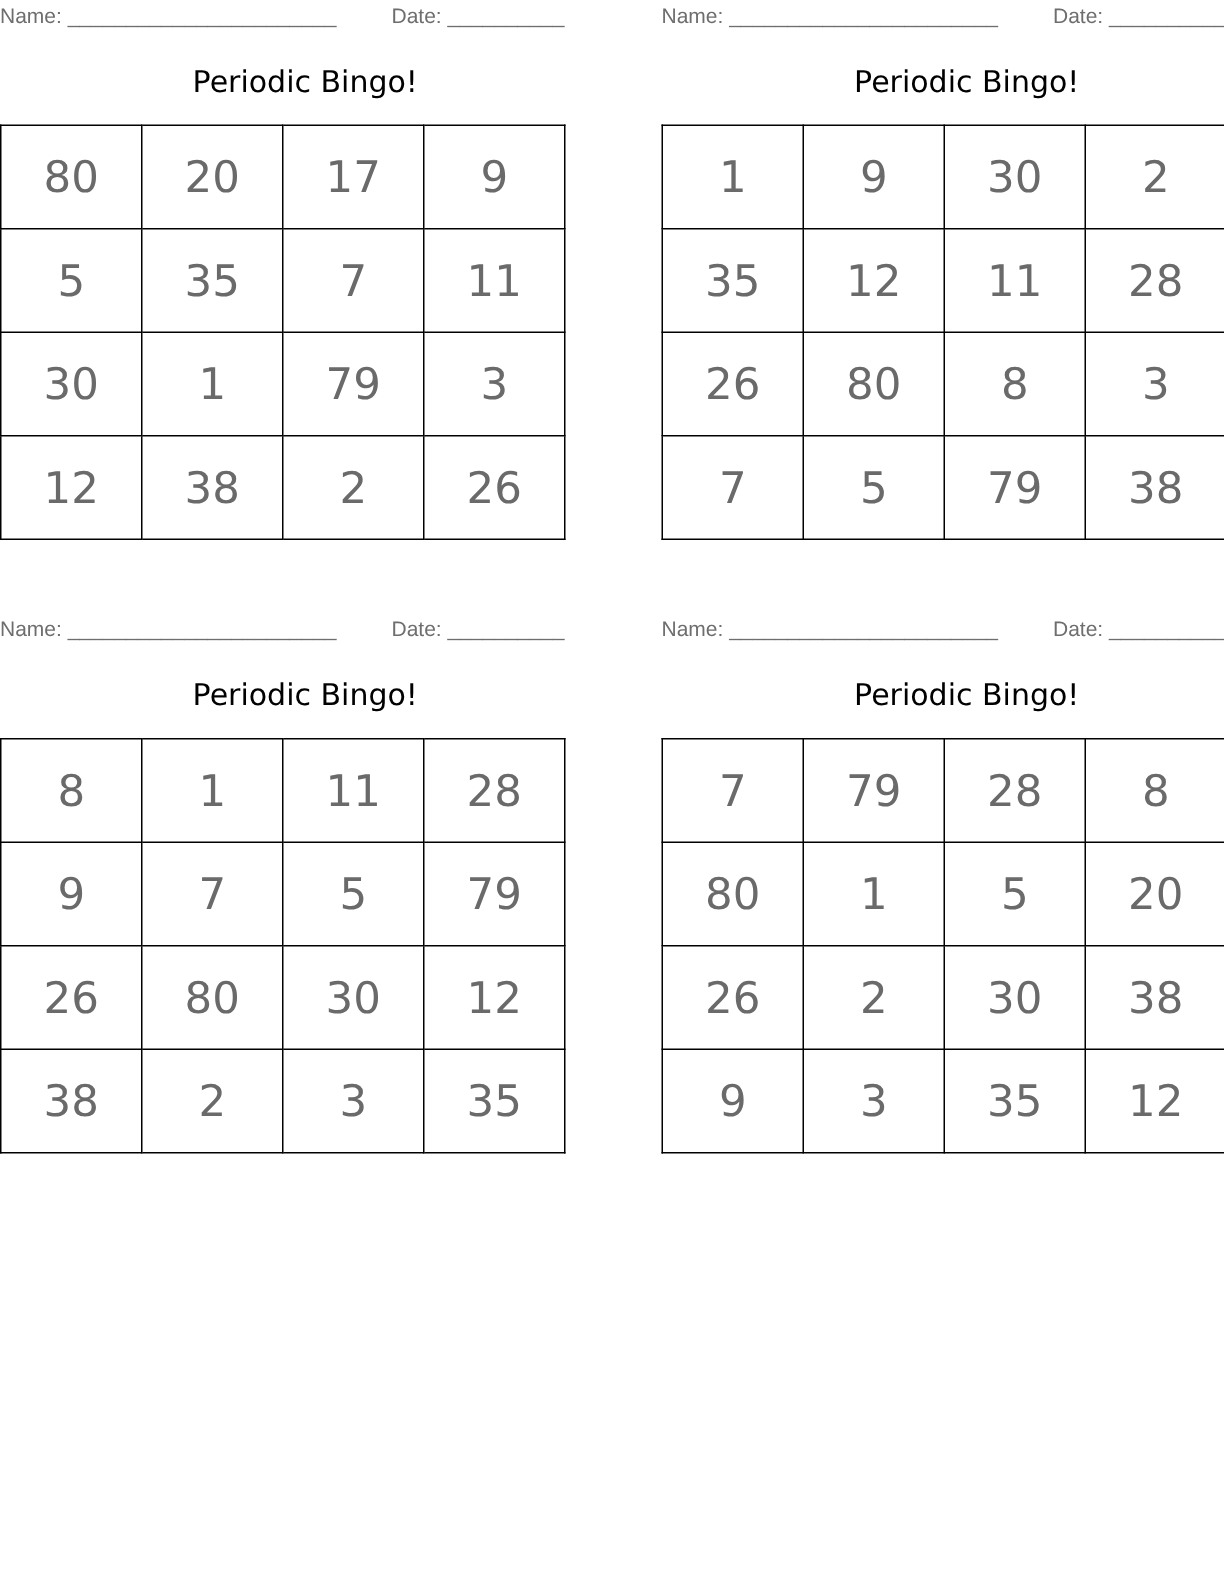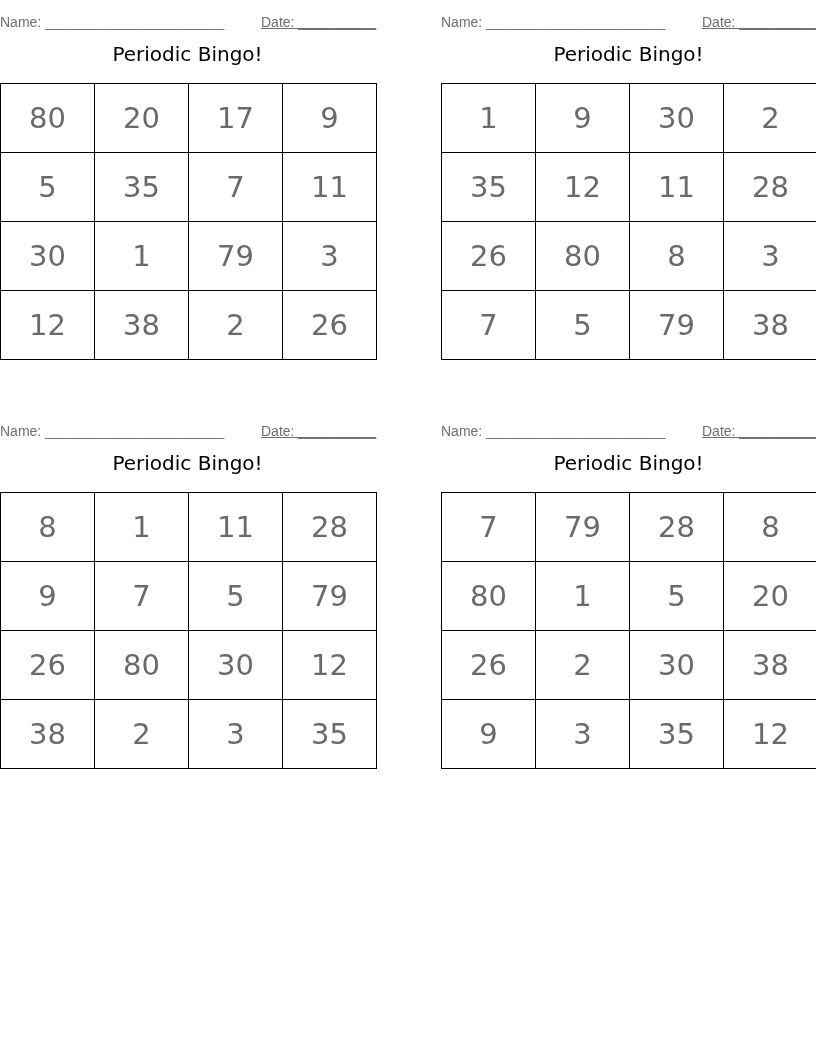--- a/index.html
+++ b/index.html
@@ -1,26 +1,26 @@
 <!DOCTYPE html>
 <html><head>
   <meta charset="utf-8">
   <style>
     html, body { margin: 0; padding: 0; background: #ffffff; }
     body { width: 816px; height: 1056px; position: relative; overflow: hidden; }
     .card { position: absolute; width: 375px; }
     .header-line {
-      position: absolute; left: 0; top: 14px; width: 375px; height: 16px;
+      position: absolute; left: 0; top: 2px; width: 375px; height: 16px;
       font-family: "Liberation Sans", sans-serif; font-size: 14px; color: #6e6e6e;
       white-space: nowrap;
     }
     .hl-name { position: absolute; left: 0; top: 0; }
-    .hl-date { position: absolute; left: 261px; top: 0; text-decoration: underline; }
+    .hl-date { position: absolute; left: 261px; top: 0; }
     .title {
-      position: absolute; left: 0; top: 42px; width: 375px; text-align: center;
+      position: absolute; left: 16px; top: 42px; width: 375px; text-align: center;
       font-family: "DejaVu Sans", sans-serif; font-size: 20px; color: #000;
     }
     table.grid {
       position: absolute; left: 0; top: 83px;
       border-collapse: collapse; table-layout: fixed; width: 375px; padding-left: 11px;
     }
     table.grid td {
       border: 1px solid #000; width: 93px; height: 68px; padding: 0;
       text-align: center; vertical-align: middle;
       font-family: "DejaVu Sans", sans-serif; font-size: 29px; color: #6a6a6a;

